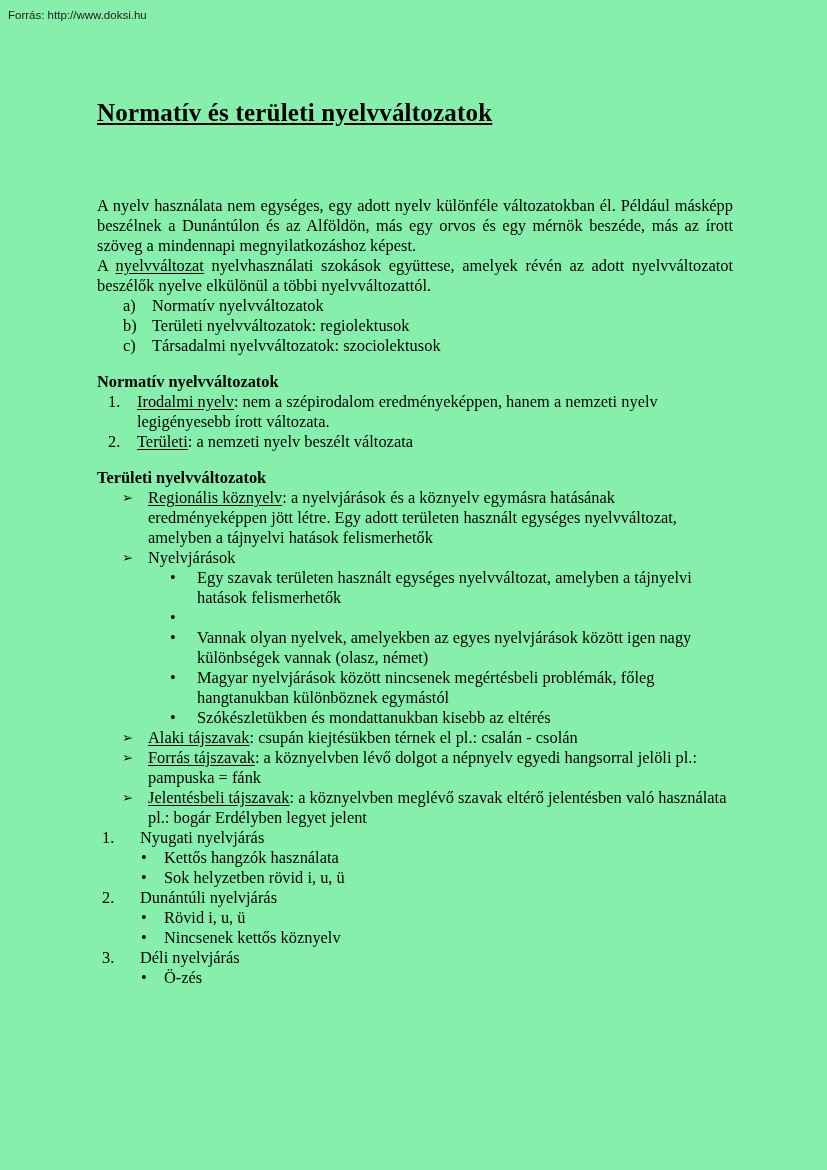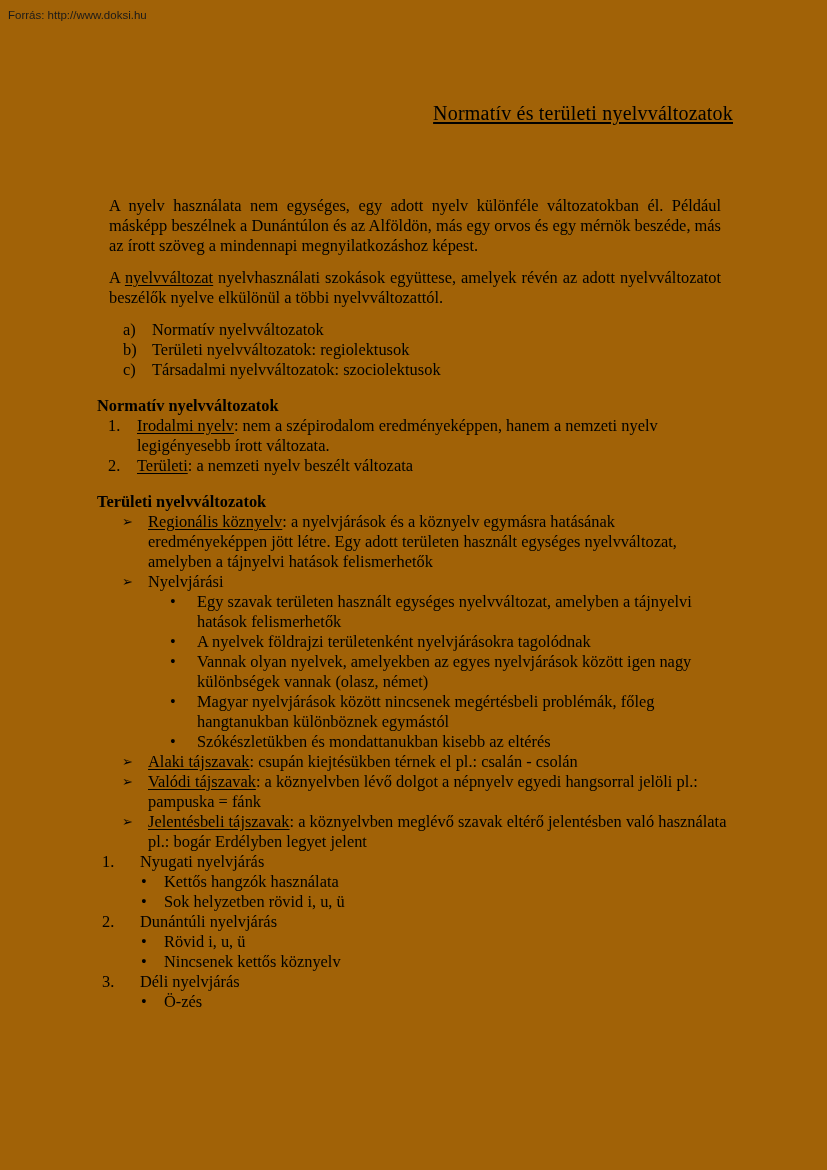--- a/index.html
+++ b/index.html
@@ -1,21 +1,21 @@
 <!DOCTYPE html>
 <html lang="hu"><head>
 <meta charset="utf-8">
 <style>
   html,body{margin:0;padding:0;}
   body{background:#ffffff;}
   .page{
     position:relative;
     width:827px;
     height:1170px;
-    background:#a16207;
+    background:#86efac;
     color:#000000;
     font-family:"Liberation Serif","DejaVu Serif",serif;
     overflow:hidden;
   }
   .watermark{
     position:absolute;
     top:9px;
     left:8px;
     font-family:"Liberation Sans","DejaVu Sans",sans-serif;
     font-size:11.5px;
@@ -25,28 +25,28 @@
     position:absolute;
     left:97px;
     top:0;
     width:636px;
     font-size:16.4px;
     line-height:20px;
   }
   .title{
     margin:100px 0 0 0;
     padding:0;
-    text-align:right;
-    font-size:20px;
+    text-align:left;
+    font-size:25px;
     line-height:26px;
-    font-weight:normal;
+    font-weight:bold;
     letter-spacing:0.2px;
   }
   .u{text-decoration:underline;text-underline-offset:2px;}
-  p{margin:12px;padding:0;}
+  p{margin:0;padding:0;}
   .p-first{margin-top:70px;}
   .just{text-align:justify;}
   h2{
     margin:16px 0 0 0;
     padding:0;
     font-size:16.4px;
     line-height:20px;
     font-weight:bold;
   }
   .li{display:flex;align-items:flex-start;}
@@ -103,30 +103,29 @@
     </div>
 
     <h2>Területi nyelvváltozatok</h2>
 
     <div class="li arrowli">
       <span class="marker">➢</span>
       <div class="body"><span class="u">Regionális köznyelv</span><span>: a nyelvjárások és a köznyelv egymásra hatásának eredményeképpen jött létre. Egy adott területen használt egységes nyelvváltozat, amelyben a tájnyelvi hatások felismerhetők</span></div>
     </div>
     <div class="li arrowli">
       <span class="marker">➢</span>
-      <div class="body">Nyelvjárási</div>
+      <div class="body">Nyelvjárások</div>
     </div>
 
     <div class="li dot2">
       <span class="marker">•</span>
       <div class="body">Egy szavak területen használt egységes nyelvváltozat, amelyben a tájnyelvi hatások felismerhetők</div>
     </div>
     <div class="li dot2">
       <span class="marker">•</span>
-      <div class="body">A nyelvek földrajzi területenként nyelvjárásokra tagolódnak</div>
     </div>
     <div class="li dot2">
       <span class="marker">•</span>
       <div class="body">Vannak olyan nyelvek, amelyekben az egyes nyelvjárások között igen nagy különbségek vannak (olasz, német)</div>
     </div>
     <div class="li dot2">
       <span class="marker">•</span>
       <div class="body">Magyar nyelvjárások között nincsenek megértésbeli problémák, főleg hangtanukban különböznek egymástól</div>
     </div>
     <div class="li dot2">
@@ -134,21 +133,21 @@
       <div class="body">Szókészletükben és mondattanukban kisebb az eltérés</div>
     </div>
 
 
     <div class="li arrowli">
       <span class="marker">➢</span>
       <div class="body"><span class="u">Alaki tájszavak</span><span>: csupán kiejtésükben térnek el pl.: csalán - csolán</span></div>
     </div>
     <div class="li arrowli">
       <span class="marker">➢</span>
-      <div class="body"><span class="u">Valódi tájszavak</span><span>: a köznyelvben lévő dolgot a népnyelv egyedi hangsorral jelöli pl.: pampuska = fánk</span></div>
+      <div class="body"><span class="u">Forrás tájszavak</span><span>: a köznyelvben lévő dolgot a népnyelv egyedi hangsorral jelöli pl.: pampuska = fánk</span></div>
     </div>
     <div class="li arrowli">
       <span class="marker">➢</span>
       <div class="body"><span class="u">Jelentésbeli tájszavak</span><span>: a köznyelvben meglévő szavak eltérő jelentésben való használata pl.: bogár Erdélyben legyet jelent</span></div>
     </div>
 
 
     <div class="li num8">
       <span class="marker">1.</span>
       <div class="body">Nyugati nyelvjárás</div>

